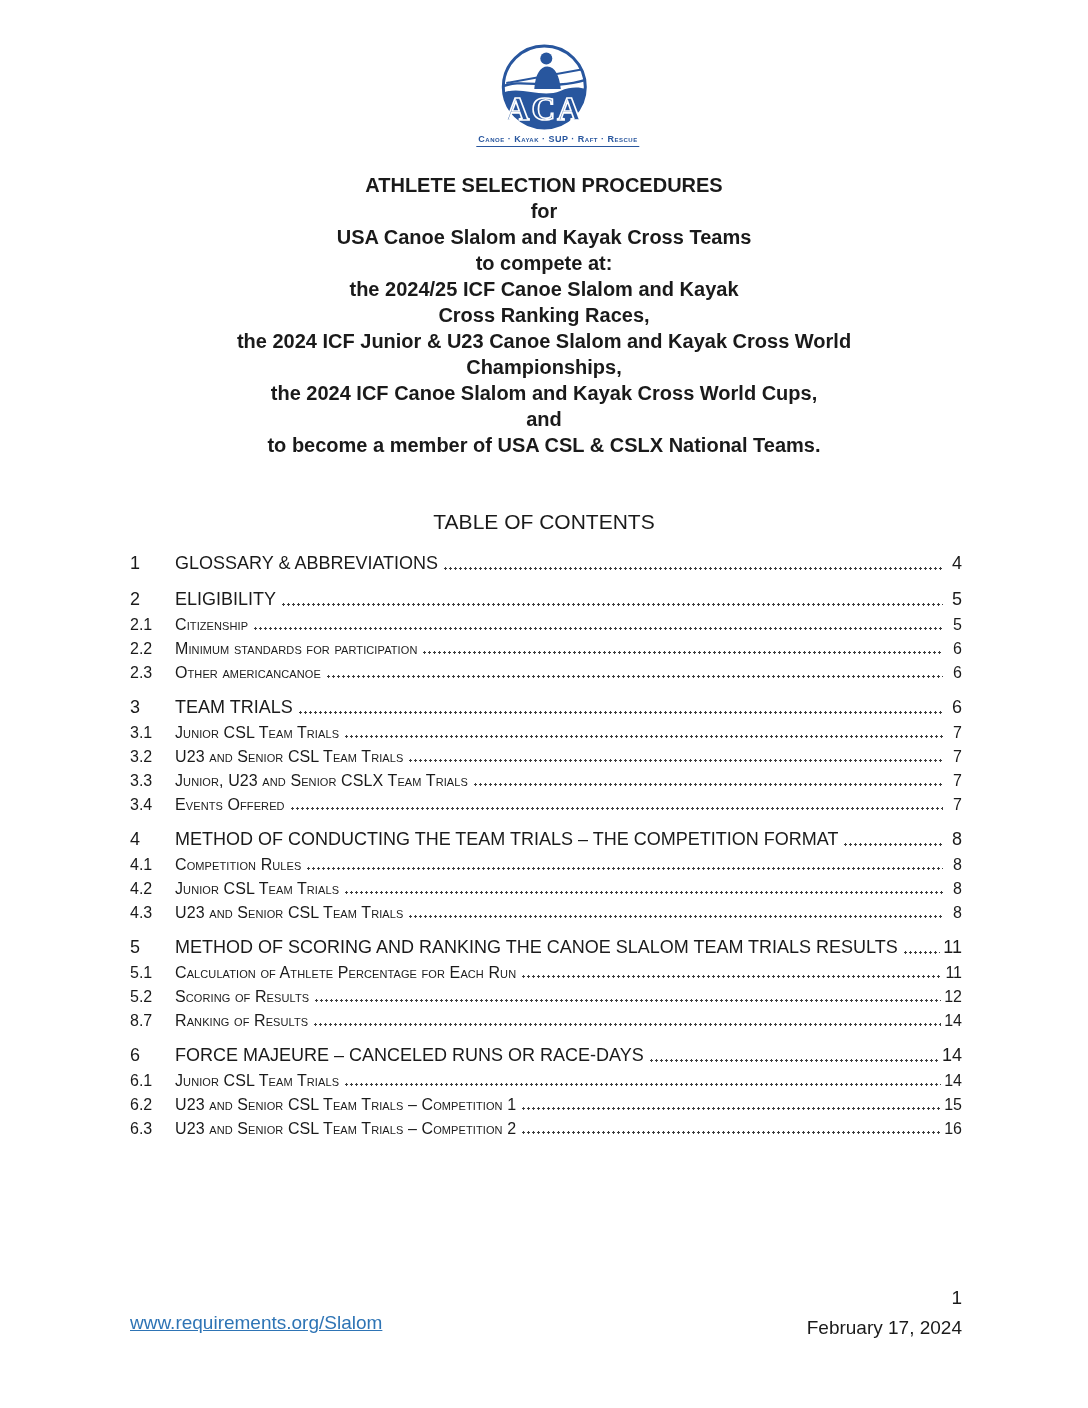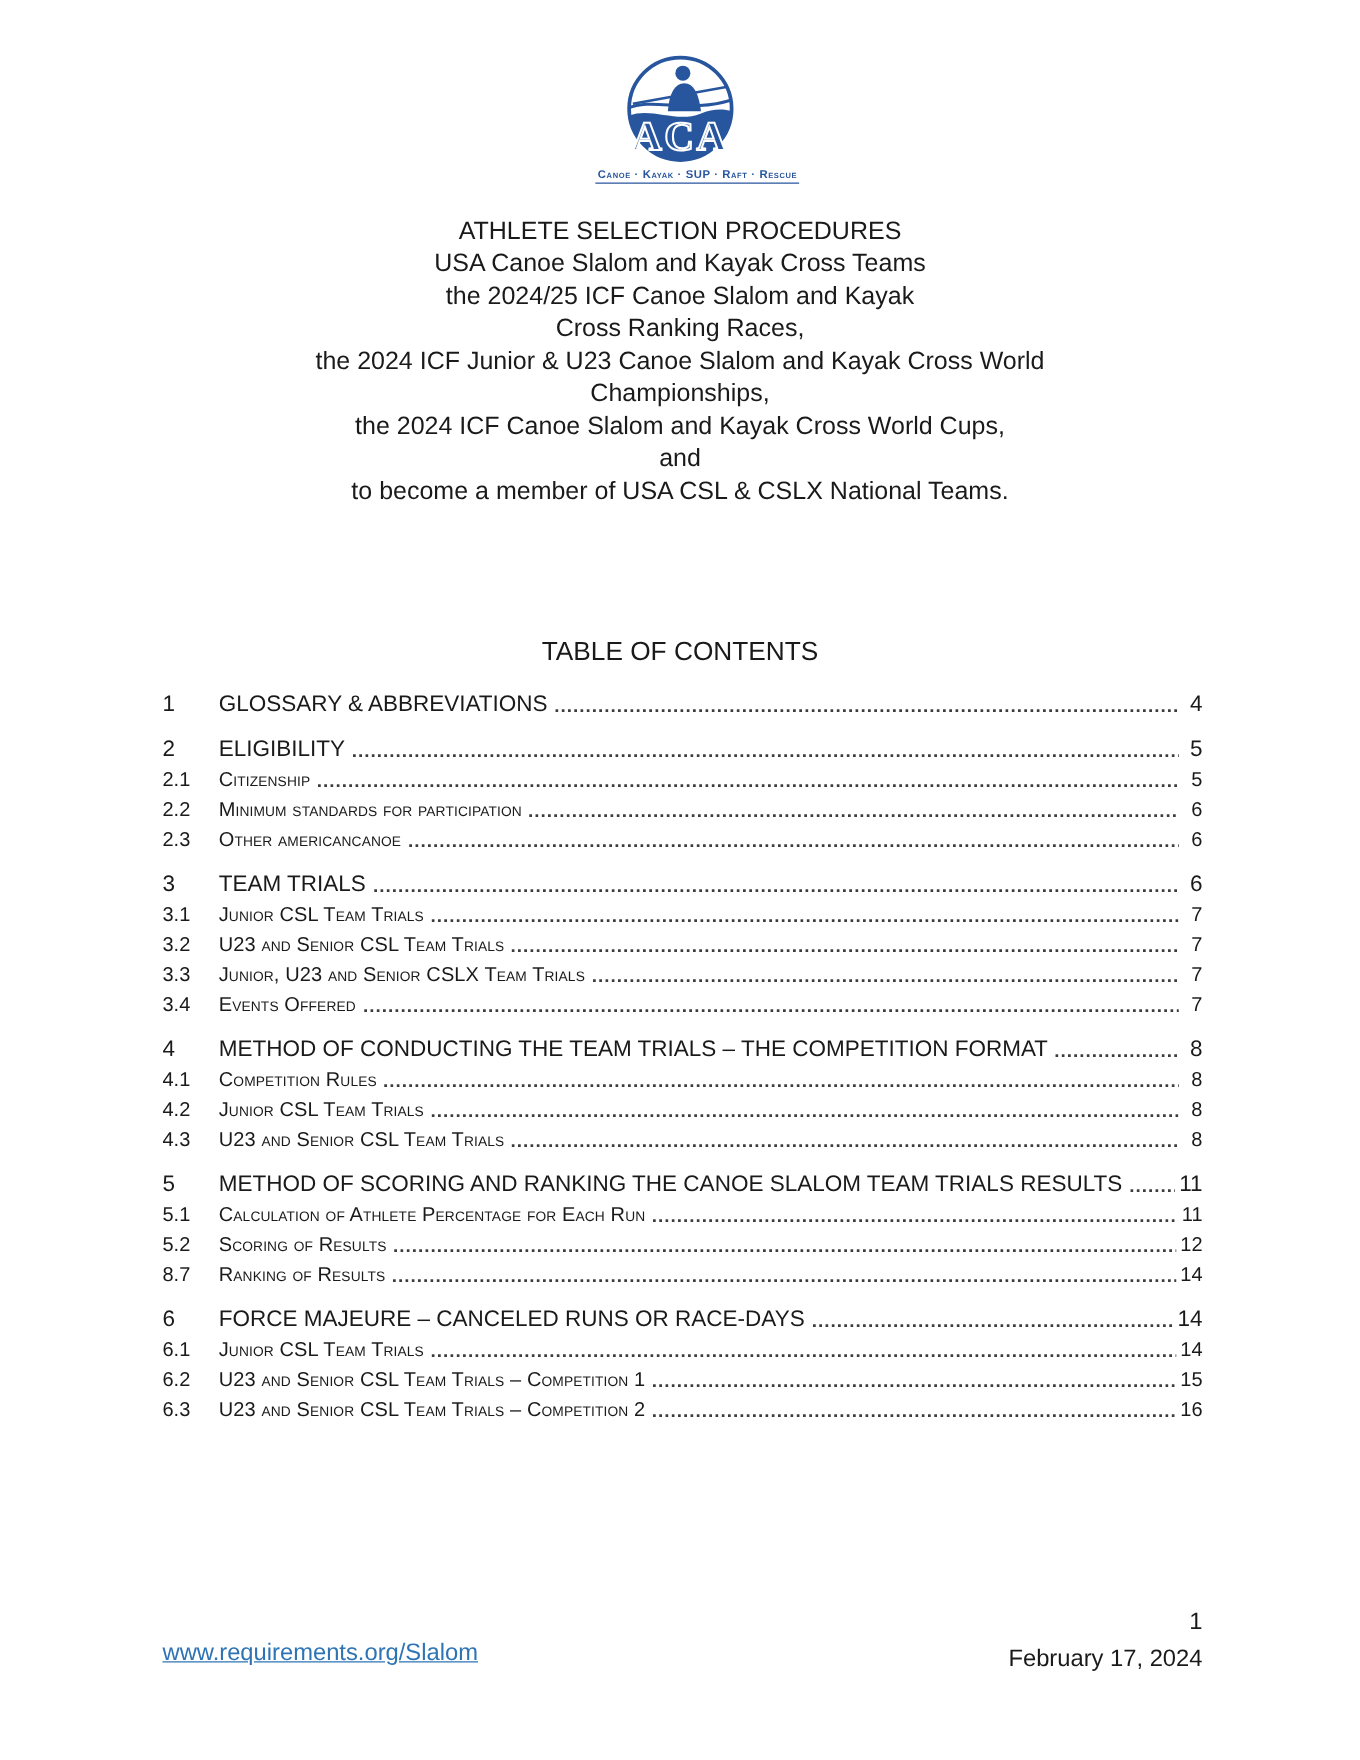--- a/index.html
+++ b/index.html
@@ -19,21 +19,21 @@
   .logo svg{display:block;margin:0 auto;}
   .logo-tagline{
     margin-top:2px;font-size:9px;font-weight:bold;letter-spacing:.5px;
     color:var(--brand);font-variant:small-caps;white-space:nowrap;
     border-bottom:1.5px solid var(--brand);padding:0 2px 2px 2px;margin-left:28px;
   }
 
   
   .title-block{position:absolute;top:172px;left:0;width:100%;text-align:center;
     font-size:20px;line-height:26px;}
-  .title-line{white-space:nowrap;}
+  .title-line{white-space:nowrap;font-weight:bold;}
 
   
   .toc-heading{position:absolute;top:510px;left:0;width:100%;text-align:center;font-size:21px;}
   .toc-list{position:absolute;top:538px;left:130px;width:832px;}
   .toc-row{display:flex;align-items:flex-end;white-space:nowrap;}
   .toc-row.l1{height:27px;margin-top:9px;font-size:18px;}
   .toc-row.l2{height:24px;font-size:16px;}
   .toc-num{flex:0 0 45px;}
   .toc-label{flex:0 1 auto;overflow:hidden;}
   .l2 .toc-label{font-variant:small-caps;letter-spacing:.1px;}
@@ -74,23 +74,25 @@
       <path d="M36,47 C37,32 42,24.5 49,24.5 C57,24.5 61,34 62.5,47 Z" fill="var(--brand)"></path>
     </g>
     <text x="46" y="78" text-anchor="middle" font-family="Liberation Serif, serif" font-size="33" font-weight="bold" letter-spacing="2" fill="var(--brand)" stroke="#ffffff" stroke-width="1.6">ACA</text>
   </svg>
   <div class="logo-tagline">Canoe · Kayak · SUP · Raft · Rescue</div>
 </div>
 
 <div class="title-block">
   <div class="title-line">ATHLETE SELECTION PROCEDURES</div>
 
+  <div class="title-line">for</div>
 
   <div class="title-line">USA Canoe Slalom and Kayak Cross Teams</div>
 
+  <div class="title-line">to compete at:</div>
 
   <div class="title-line">the 2024/25 ICF Canoe Slalom and Kayak</div>
 
   <div class="title-line">Cross Ranking Races,</div>
 
   <div class="title-line">the 2024 ICF Junior &amp; U23 Canoe Slalom and Kayak Cross World</div>
 
   <div class="title-line">Championships,</div>
 
   <div class="title-line">the 2024 ICF Canoe Slalom and Kayak Cross World Cups,</div>

